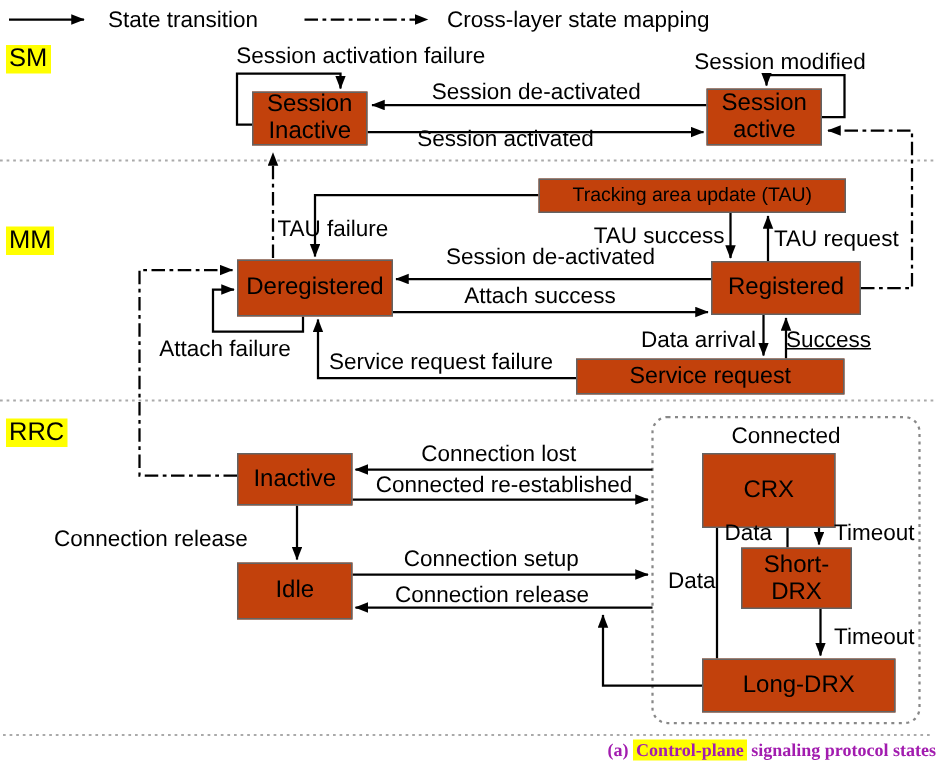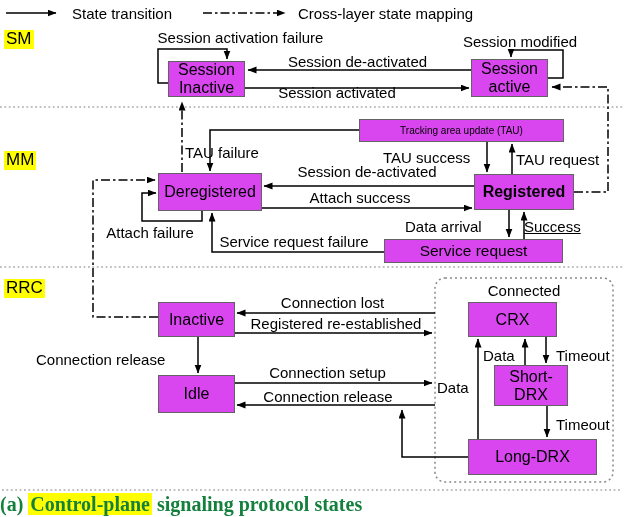--- a/index.html
+++ b/index.html
@@ -2,34 +2,34 @@
 <html><head>
 <meta charset="utf-8">
 <style>
   html,body{margin:0;padding:0;background:#ffffff;}
   #stage{
     position:relative;width:624px;height:517px;background:#ffffff;overflow:hidden;
     font-family:"Liberation Sans", sans-serif;color:#000;
   }
   #wires{position:absolute;left:0;top:0;width:624px;height:517px;}
   .box{
-    position:absolute;box-sizing:border-box;background:#d946ef;border:1.6px solid #636363;
+    position:absolute;box-sizing:border-box;background:#c2410c;border:1.6px solid #636363;
     display:flex;align-items:center;justify-content:center;text-align:center;
     font-size:16px;line-height:1.12;color:#000;
   }
   .lbl{position:absolute;font-size:15px;white-space:nowrap;color:#000;}
   .ctr{text-align:center;}
-  .rgt{text-align:left;}
+  .rgt{text-align:right;}
   .badge{
     position:absolute;font-weight:normal;font-size:17px;background:#ffff00;
     padding:0 2px;line-height:1.1;
   }
   #caption{
-    position:absolute;left:0;top:493px;width:624px;text-align:left;
-    font-family:"Liberation Serif", serif;font-weight:bold;font-size:20px;color:#15803d;
+    position:absolute;left:0;top:493px;width:624px;text-align:right;
+    font-family:"Liberation Serif", serif;font-weight:bold;font-size:12px;color:#a21caf;
   }
   #caption .hl{background:#ffff00;padding:0 2px;}
   #connected-label{font-size:15px;}
 </style>
 </head>
 <body>
 
 <div id="stage">
 
   <svg id="wires" viewBox="0 0 624 517" xmlns="http://www.w3.org/2000/svg">
@@ -89,42 +89,42 @@
   <div class="badge" style="left:4px;top:151px;">MM</div>
   <div class="badge" style="left:4px;top:279px;">RRC</div>
 
   <div class="box" style="left:168px;top:61px;width:77px;height:36px;">Session Inactive</div>
   <div class="box" style="left:471px;top:59px;width:77px;height:38px;">Session active</div>
   <div class="lbl ctr" style="left:118px;top:29px;width:245px;">Session activation failure</div>
   <div class="lbl ctr" style="left:445px;top:33px;width:150px;">Session modified</div>
   <div class="lbl ctr" style="left:250px;top:53px;width:215px;">Session de-activated</div>
   <div class="lbl ctr" style="left:252px;top:84px;width:170px;">Session activated</div>
 
-  <div class="box" style="left:359px;top:119px;width:205px;height:23px;font-size:10px;">Tracking area update (TAU)</div>
+  <div class="box" style="left:359px;top:119px;width:205px;height:23px;font-size:13px;">Tracking area update (TAU)</div>
   <div class="box" style="left:158px;top:173px;width:104px;height:38px;">Deregistered</div>
-  <div class="box" style="left:474px;top:174px;width:100px;height:36px;font-weight:bold;">Registered</div>
+  <div class="box" style="left:474px;top:174px;width:100px;height:36px;">Registered</div>
   <div class="box" style="left:384px;top:239px;width:179px;height:24px;font-size:15.5px;">Service request</div>
   <div class="lbl" style="left:185px;top:144px;text-align:right;">TAU failure</div>
   <div class="lbl rgt" style="left:383px;top:149px;width:100px;">TAU success</div>
   <div class="lbl" style="left:516px;top:151px;">TAU request</div>
   <div class="lbl ctr" style="left:272px;top:163px;width:190px;">Session de-activated</div>
   <div class="lbl ctr" style="left:280px;top:189px;width:160px;">Attach success</div>
   <div class="lbl ctr" style="left:85px;top:224px;width:130px;">Attach failure</div>
   <div class="lbl ctr" style="left:208px;top:233px;width:172px;">Service request failure</div>
   <div class="lbl rgt" style="left:405px;top:218px;width:99px;">Data arrival</div>
   <div class="lbl" style="left:524px;top:218px;text-decoration:underline;">Success</div>
 
   <div class="lbl ctr" id="connected-label" style="left:435px;top:282px;width:178px;">Connected</div>
   <div class="box" style="left:158px;top:302px;width:77px;height:35px;">Inactive</div>
   <div class="box" style="left:158px;top:375px;width:77px;height:38px;">Idle</div>
-  <div class="box" style="left:468px;top:302px;width:89px;height:35px;">CRX</div>
+  <div class="box" style="left:468px;top:302px;width:89px;height:50px;">CRX</div>
   <div class="box" style="left:494px;top:365px;width:74px;height:41px;">Short-DRX</div>
   <div class="box" style="left:468px;top:439px;width:129px;height:36px;">Long-DRX</div>
   <div class="lbl ctr" style="left:270px;top:294px;width:125px;">Connection lost</div>
-  <div class="lbl ctr" style="left:238px;top:315px;width:196px;">Registered re-established</div>
+  <div class="lbl ctr" style="left:238px;top:315px;width:196px;">Connected re-established</div>
   <div class="lbl ctr" style="left:36px;top:351px;width:128px;">Connection release</div>
   <div class="lbl ctr" style="left:260px;top:364px;width:135px;">Connection setup</div>
   <div class="lbl ctr" style="left:258px;top:388px;width:140px;">Connection release</div>
   <div class="lbl rgt" style="left:437px;top:379px;width:40px;">Data</div>
   <div class="lbl" style="left:483px;top:347px;">Data</div>
   <div class="lbl" style="left:556px;top:347px;">Timeout</div>
   <div class="lbl" style="left:556px;top:416px;">Timeout</div>
 
   <div id="caption">
     <span>(a)</span>

